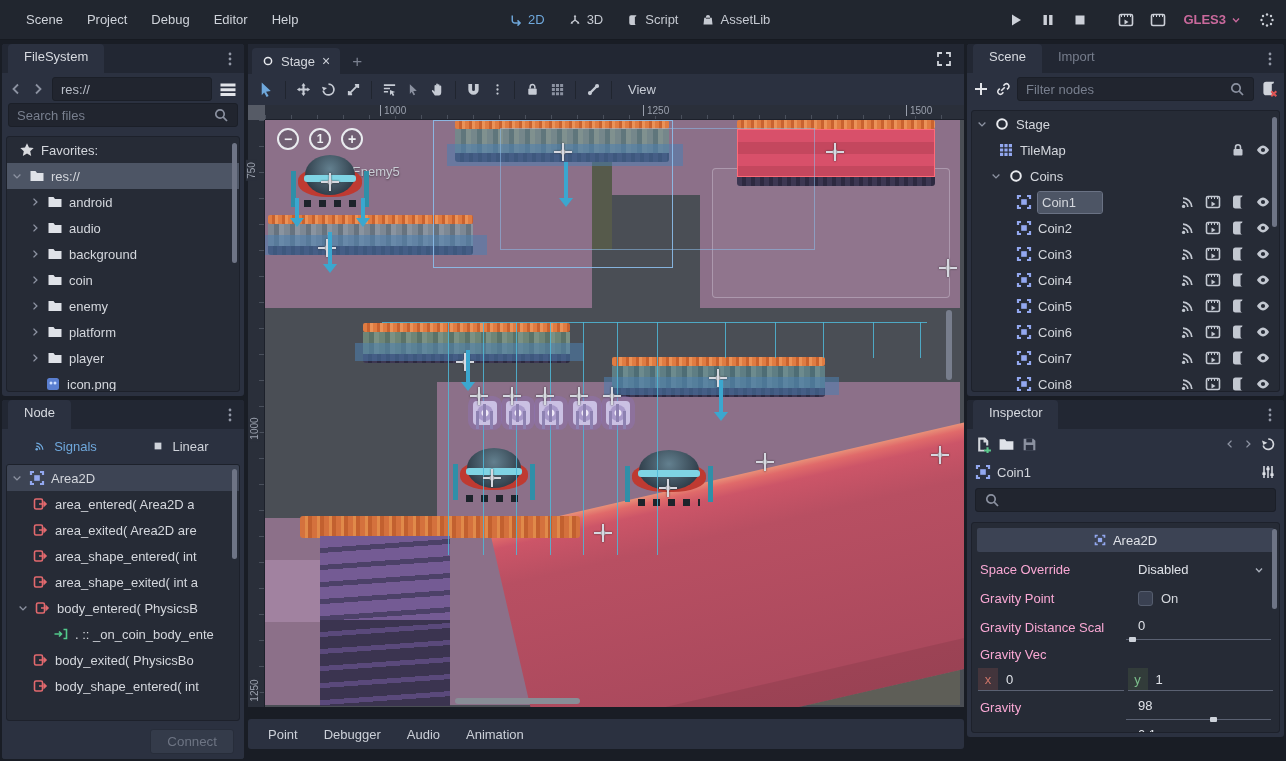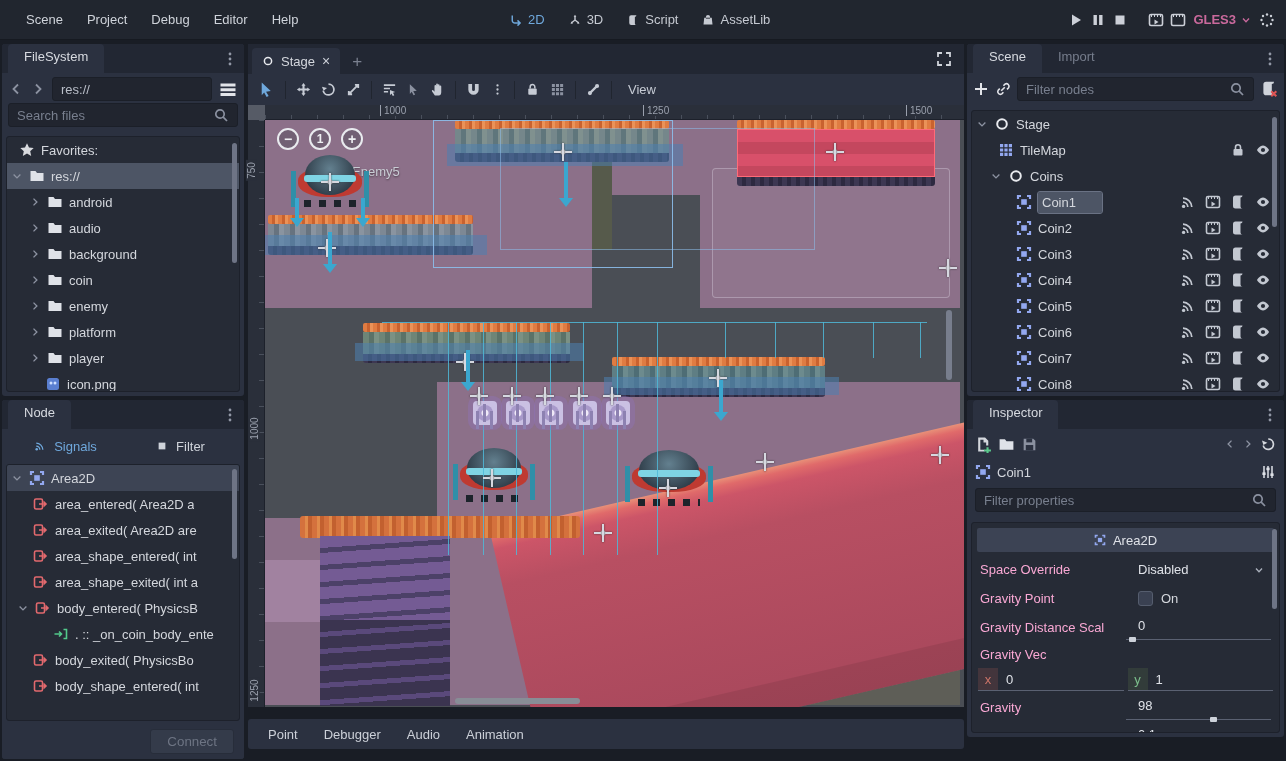--- a/index.html
+++ b/index.html
@@ -8,21 +8,21 @@
   .ic{display:inline-flex;width:16px;height:16px;flex:0 0 auto;align-items:center;justify-content:center}
   .ic svg{width:100%;height:100%}
   .ic.sm{width:12px;height:12px}
   .dim{color:#8b91a0}
   
   .menubar{position:absolute;left:0;top:0;width:1286px;height:40px;background:#21262f;display:flex;align-items:center;border-bottom:1px solid #161a21}
   .mitem{padding:6px 12px;color:#cfd3da;cursor:default}
   .mws{position:absolute;left:500px;display:flex;align-items:center;gap:4px}
   .witem{display:flex;align-items:center;gap:6px;padding:5px 10px;color:#c6cad2}
   .witem.active{color:#6fa8dc}
-  .mright{position:absolute;right:8px;display:flex;align-items:center;}
+  .mright{position:absolute;right:8px;display:flex;align-items:center;gap:10px}
   .rbtn{width:22px;height:22px;display:flex;align-items:center;justify-content:center;color:#ccd0d8}
   .gles{display:flex;align-items:center;gap:4px;font-weight:bold;color:#c9699c;padding:0 4px}
   
   .panel{position:absolute;background:#2b3140;border-radius:3px;overflow:hidden}
   .phead{height:29px;background:#222733;display:flex;padding-left:6px;position:relative}
   .ptab{padding:5px 16px 6px;background:#2b3140;border-radius:4px 4px 0 0;color:#d7dae0}
   .ptab.off{background:transparent;color:#767d8c}
   .pdots{position:absolute;right:6px;top:7px;color:#9298a6}
   .toolrow{height:32px;display:flex;align-items:center;gap:6px;padding:0 6px}
   .inputbox{flex:1;height:24px;background:#21252f;border:1px solid #1b1f28;border-radius:3px;display:flex;align-items:center;padding:0 8px;color:#b9bec8;position:relative}
@@ -398,21 +398,21 @@
           </svg>
         </span>
         <span>Signals</span>
       </div>
       <div class="sigtab" style="color:#cfd3da">
         <span class="ic sm" style="color:#cfd3da">
           <svg viewBox="0 0 16 16" fill="currentColor">
             <rect x="3.5" y="3.5" width="9" height="9"></rect>
           </svg>
         </span>
-        <span>Filter</span>
+        <span>Linear</span>
       </div>
     </div>
   <div class="tree" id="sig-tree" style="top:64px;bottom:38px">
       <div class="trow sel2" style="padding-left:4px">
         <span class="ic dim sm">
           <svg viewBox="0 0 16 16" fill="currentColor">
             <path d="M3.5 6L8 10.5 12.5 6" fill="none" stroke="currentColor" stroke-width="1.8"></path>
           </svg>
         </span>
         <span class="ic " style="color:#93a8f0">
@@ -1200,21 +1200,20 @@
         <svg viewBox="0 0 16 16" fill="currentColor">
           <path d="M4 2v12M8 2v12M12 2v12" stroke="currentColor" stroke-width="1.5"></path>
           <rect x="2.4" y="8.4" width="3.2" height="2.6"></rect>
           <rect x="6.4" y="3.6" width="3.2" height="2.6"></rect>
           <rect x="10.4" y="9.4" width="3.2" height="2.6"></rect>
         </svg>
       </span>
   </div>
   <div class="iprow" style="height:30px">
     <div class="inputbox">
-      <input placeholder="Filter properties" style="">
       <span class="ic dim" id="insp-search">
           <svg viewBox="0 0 16 16" fill="currentColor">
             <circle cx="7" cy="7" r="4.2" fill="none" stroke="currentColor" stroke-width="1.7"></circle>
             <path d="M10.2 10.2L14 14" stroke="currentColor" stroke-width="1.7"></path>
           </svg>
         </span>
     </div>
   </div>
   <div class="icontent" id="insp-props">
       <div class="isection">

